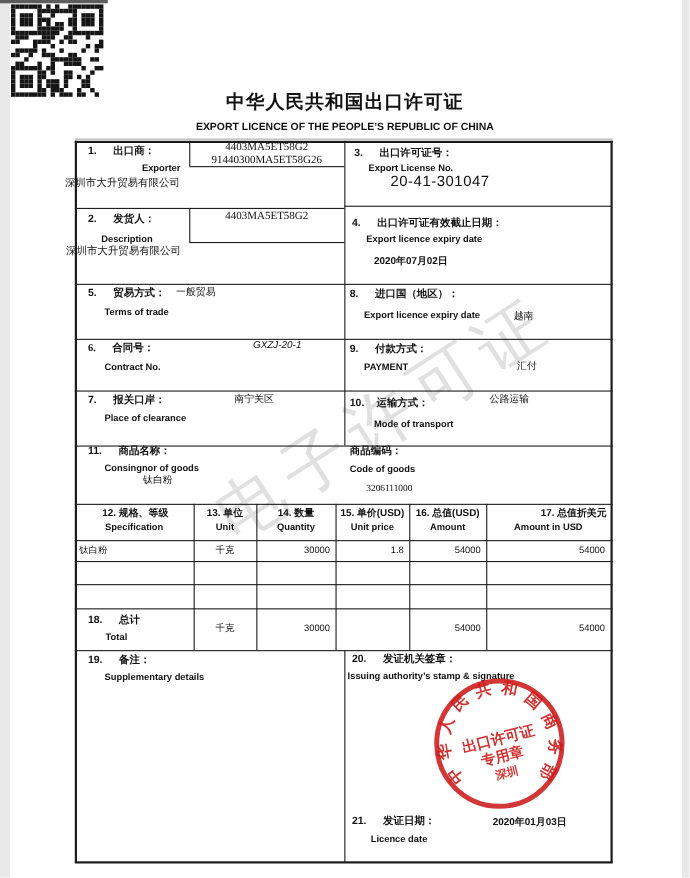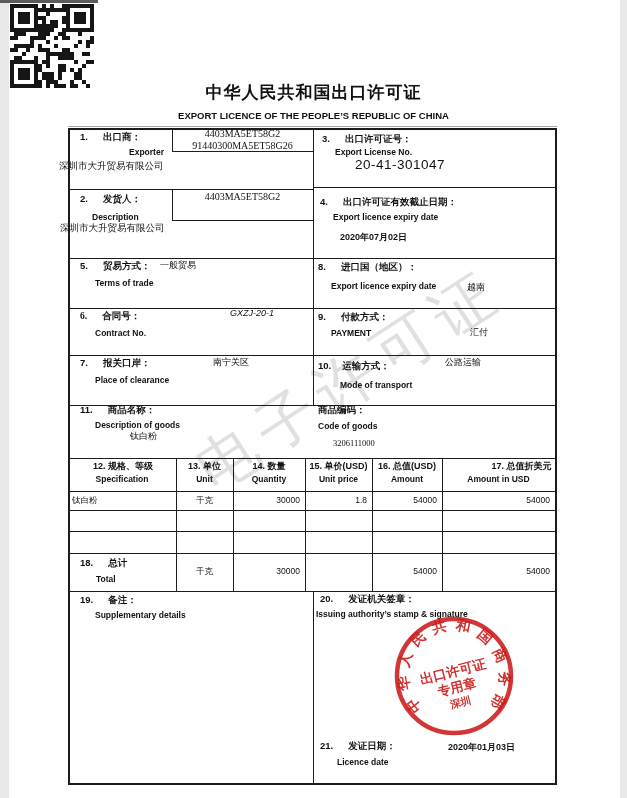--- a/index.html
+++ b/index.html
@@ -358,21 +358,21 @@
 
   <div class="zh-label" style="left:318px;top:360px;">
     <span>10.</span><span class="gap" style="margin-left:11px">运输方式：</span>
   </div>
   <div class="val" style="left:445px;top:356px;">公路运输</div>
   <div class="en-label" style="left:340px;top:380px;">Mode of transport</div>
 
   <div class="zh-label" style="left:80px;top:404px;">
     <span>11.</span><span class="gap">商品名称：</span>
   </div>
-  <div class="en-label" style="left:95px;top:420px;">Description of goods</div>
+  <div class="en-label" style="left:95px;top:420px;">Consingnor of goods</div>
   <div class="val" style="left:130px;top:430px;">钛白粉</div>
   <div class="zh-label" style="left:318px;top:404px;">商品编码：</div>
   <div class="en-label" style="left:318px;top:421px;">Code of goods</div>
   <div class="code" style="left:333px;top:438px;font-size:8.5px;">3206111000</div>
 
   <div class="th1" style="left:70px;top:460px;width:106px;">
     <span>12.</span> <span>规格、等级</span></div>
   <div class="th2" style="left:68px;top:474px;width:108px;">Specification</div>
   <div class="th1" style="left:176px;top:460px;width:57px;">
     <span>13.</span> <span>单位</span></div>

